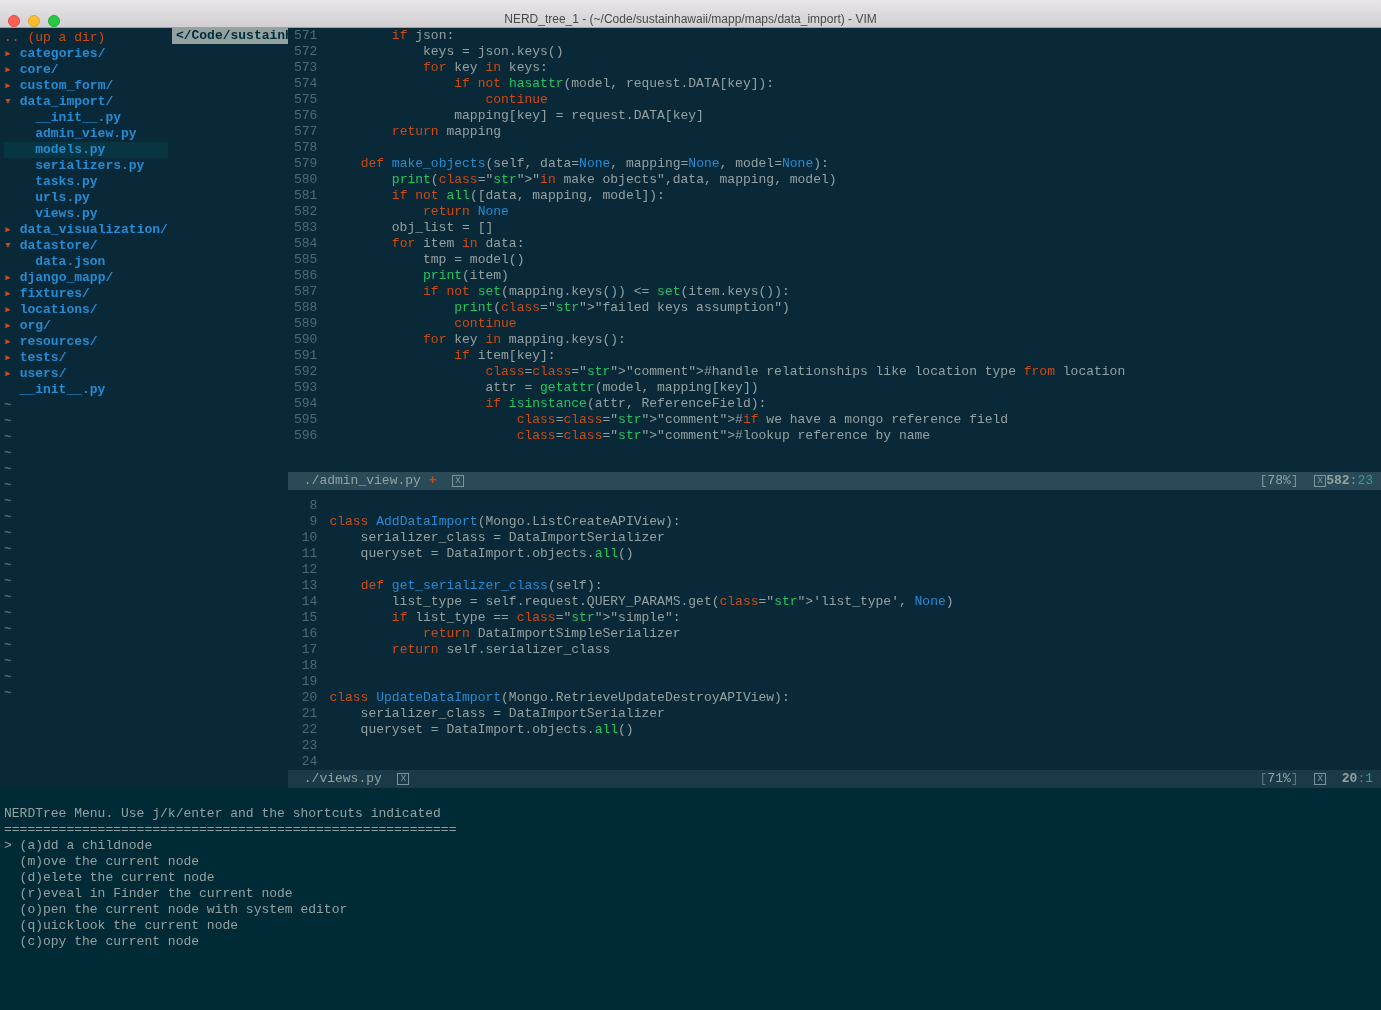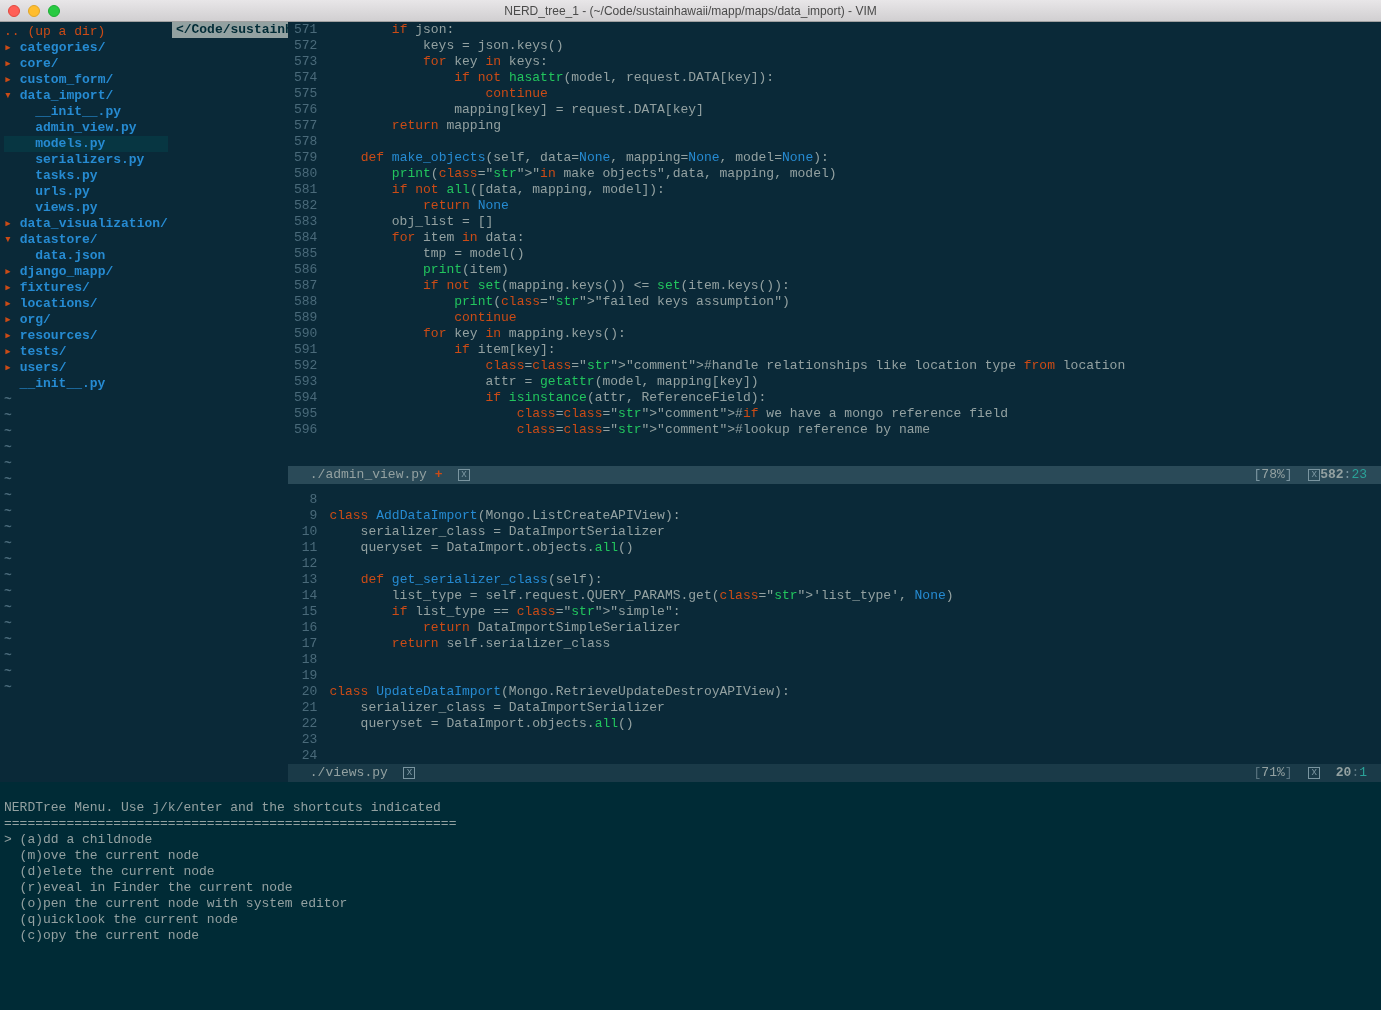--- a/index.html
+++ b/index.html
@@ -7,25 +7,25 @@
   font-family: Menlo, Monaco, 'Courier New', monospace;
   font-size: 13px;
   line-height: 16px;
   background: #0a2938;
   color: #93a1a1;
   width: 1381px;
   height: 1010px;
   overflow: hidden;
 }
 .titlebar {
-  height: 22px;
+  height: 28px;
   background: linear-gradient(#e8e6e8, #d1cfd1);
   border-bottom: 1px solid #a0a0a0;
   display: flex;
-  align-items: center;
+  align-items: flex-end;
   position: relative;
 }
 .traffic-lights {
   display: flex;
   gap: 8px;
   padding-left: 8px;
 }
 .tl { width: 12px; height: 12px; border-radius: 50%; }
 .tl-red { background: #ff5f57; border: 0.5px solid #e1493f; }
 .tl-yellow { background: #ffbd2e; border: 0.5px solid #e0a528; }
@@ -96,21 +96,21 @@
   white-space: pre;
   color: #93a1a1;
   padding-left: 2px;
 }
 .statusline {
   height: 18px;
   background: #2a4a58;
   color: #7a95a0;
   display: flex;
   align-items: center;
-  padding: 0 14px;
+  padding: 0 8px;
   font-size: 13px;
 }
 .statusline-inactive {
   background: #1a3a48;
   color: #5a7580;
 }
 .sl-file { color: #93a1a1; }
 .sl-modified { color: #cb4b16; font-weight: bold; }
 .sl-spacer { flex: 1; }
 .sl-pct { color: #93a1a1; }

